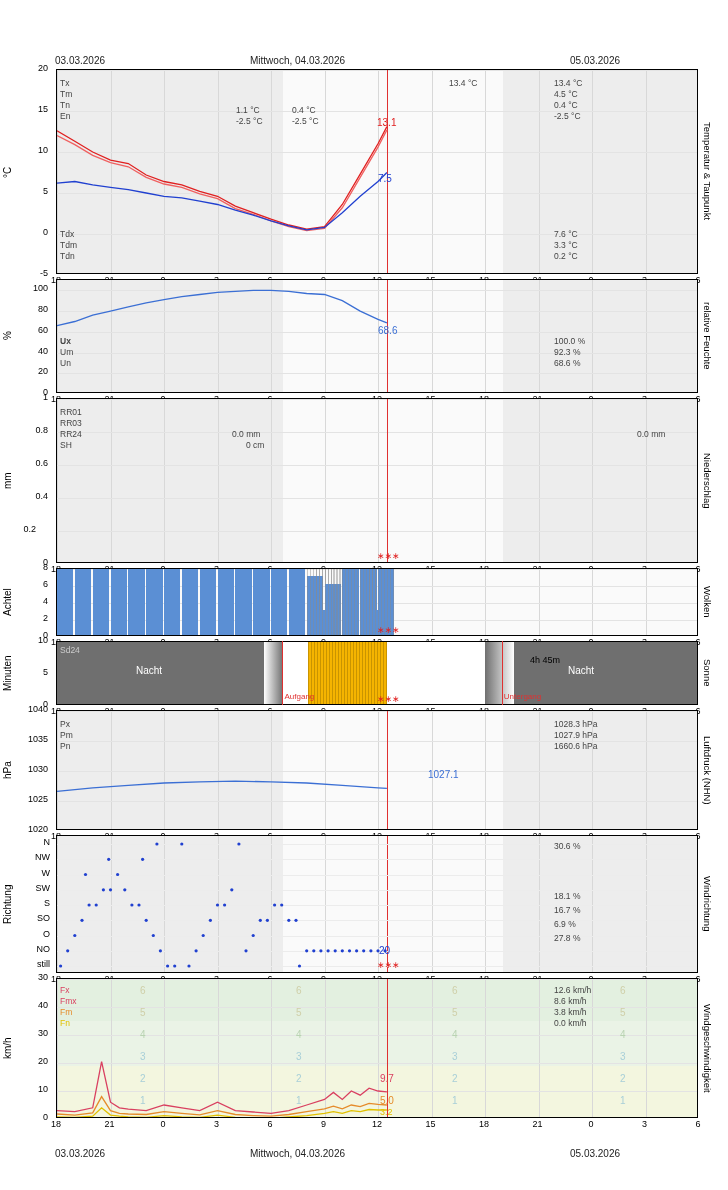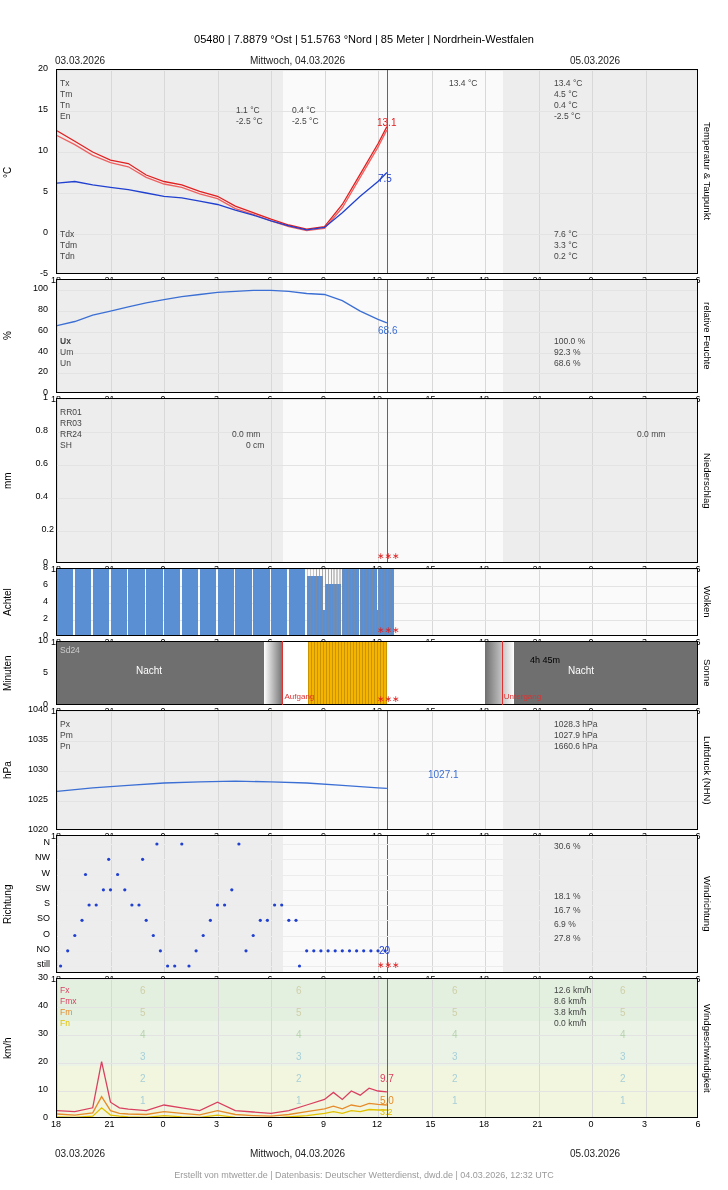--- a/index.html
+++ b/index.html
@@ -42,21 +42,20 @@
   .sunlabel{position:absolute;font-size:10px;color:#000;}
   .sunevent{position:absolute;font-size:8px;color:#e03030;}
   .windbg{position:absolute;left:0;right:0;}
   .bftlab{position:absolute;font-size:10px;}
 </style>
 </head>
 <body>
 
 <div class="page">
 
-  <div class="subtitle">05480  |  7.8879 °Ost  |  51.5763 °Nord  |  85 Meter  |  Nordrhein-Westfalen</div>
 
   <div class="daylabels" style="top:55px;">
     <span class="dl-left">03.03.2026</span>
     <span class="dl-mid">Mittwoch, 04.03.2026</span>
     <span class="dl-right">05.03.2026</span>
   </div>
 
   <div id="panels">
       <div class="panel" style="top:69px;width:642px;height:205px;">
         <div class="nightband" style="left:0px;width:226.48333333333335px;"></div>
@@ -168,21 +167,21 @@
         <div class="gridv" style="left:535px;"></div>
         <div class="gridv" style="left:588.5px;"></div>
         <div class="gridh" style="top:132px;"></div>
         <div class="gridh" style="top:99px;"></div>
         <div class="gridh" style="top:66px;"></div>
         <div class="gridh" style="top:33px;"></div>
         <div class="gridh" style="top:0px;"></div>
         <div class="nowline" style="left:329.91666666666663px;"></div>
       </div>
       <div class="ylab" style="left: 14px; top: 557px; position: absolute;">0</div>
-      <div class="ylab" style="left: 20px; top: 524px; position: absolute;">0.2</div>
+      <div class="ylab" style="left: 2px; top: 524px; position: absolute;">0.2</div>
       <div class="ylab" style="left: 14px; top: 491px; position: absolute;">0.4</div>
       <div class="ylab" style="left: 14px; top: 458px; position: absolute;">0.6</div>
       <div class="ylab" style="left: 14px; top: 425px; position: absolute;">0.8</div>
       <div class="ylab" style="left: 14px; top: 392px; position: absolute;">1</div>
       <div class="sidetitle" style="left:702px;top:398px;height:165px;">Niederschlag</div>
       <div class="axtitle left" style="left:2px;top:456.5px;height:48px;">mm</div>
       <div class="xlab" style="left:46px;top:564px;">18</div>
       <div class="xlab" style="left:99.5px;top:564px;">21</div>
       <div class="xlab" style="left:153px;top:564px;">0</div>
       <div class="xlab" style="left:206.5px;top:564px;">3</div>
@@ -597,14 +596,13 @@
       <div class="vallab" style="left:380px;top:1095px;color:#e58b2a;">5.0</div>
       <div class="vallab" style="left:380px;top:1107px;color:#e0c000;font-size:9px;">3.2</div>
     </div>
 
   <div class="daylabels" style="top:1148px;font-size:10px;">
     <span class="dl-left">03.03.2026</span>
     <span class="dl-mid">Mittwoch, 04.03.2026</span>
     <span class="dl-right">05.03.2026</span>
   </div>
 
-  <div class="footer">Erstellt von mtwetter.de | Datenbasis: Deutscher Wetterdienst, dwd.de | 04.03.2026, 12:32 UTC</div>
 </div>
 
 </body></html>

